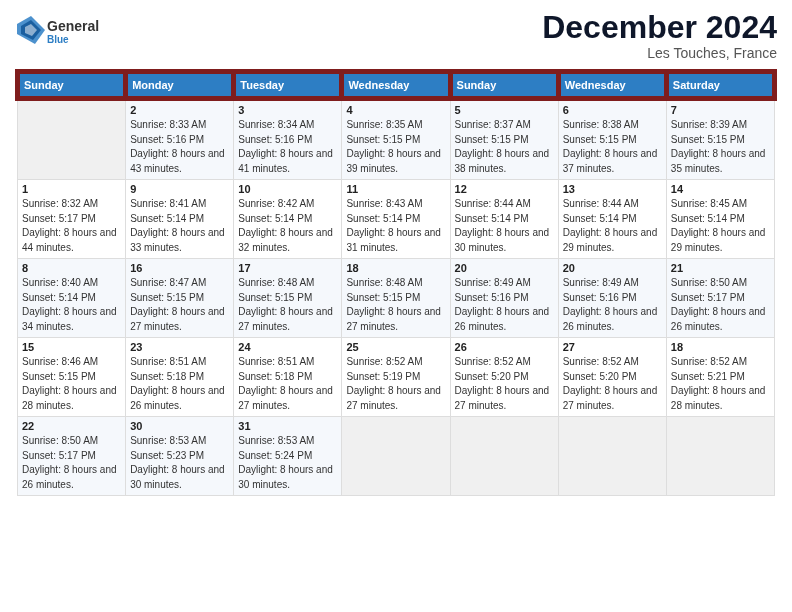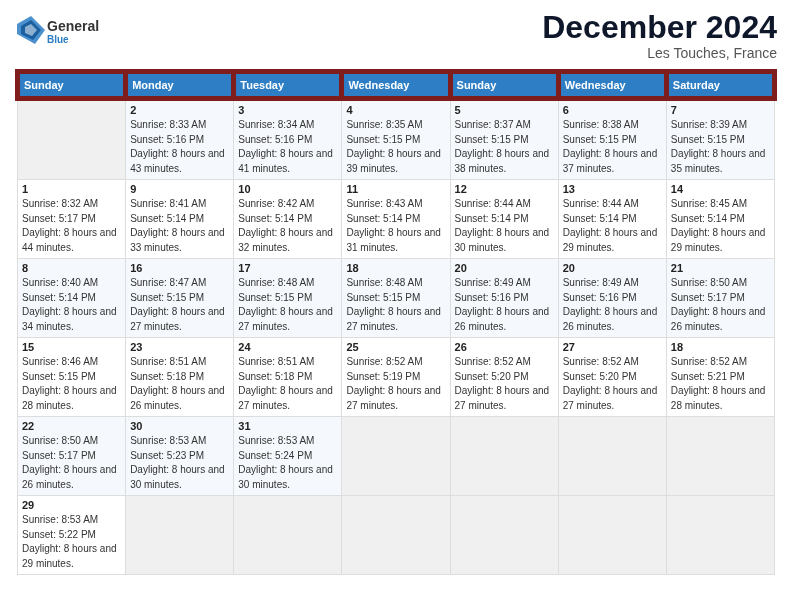--- a/index.html
+++ b/index.html
@@ -253,27 +253,15 @@
       </td>
           <td>
         <span class="day-number">31</span>
         <span class="day-detail">Sunrise: 8:53 AM<br>Sunset: 5:24 PM<br>Daylight: 8 hours and 30 minutes.</span>
       </td>
           <td class="empty"></td>
           <td class="empty"></td>
           <td class="empty"></td>
           <td class="empty"></td>
         </tr>
-        <tr>
-          <td>
-        <span class="day-number">29</span>
-        <span class="day-detail">Sunrise: 8:53 AM<br>Sunset: 5:22 PM<br>Daylight: 8 hours and 29 minutes.</span>
-      </td>
-          <td class="empty"></td>
-          <td class="empty"></td>
-          <td class="empty"></td>
-          <td class="empty"></td>
-          <td class="empty"></td>
-          <td class="empty"></td>
-        </tr>
       </tbody>
   </table>
 </div>
 
 </body></html>

